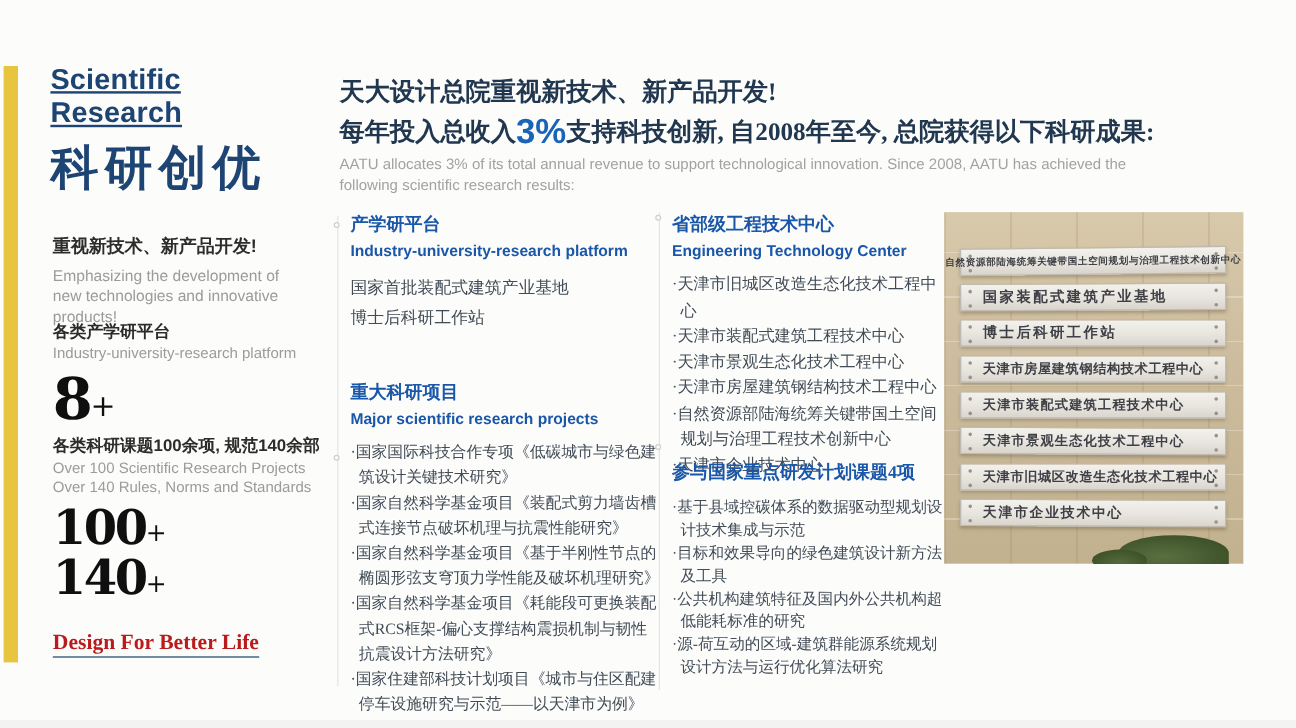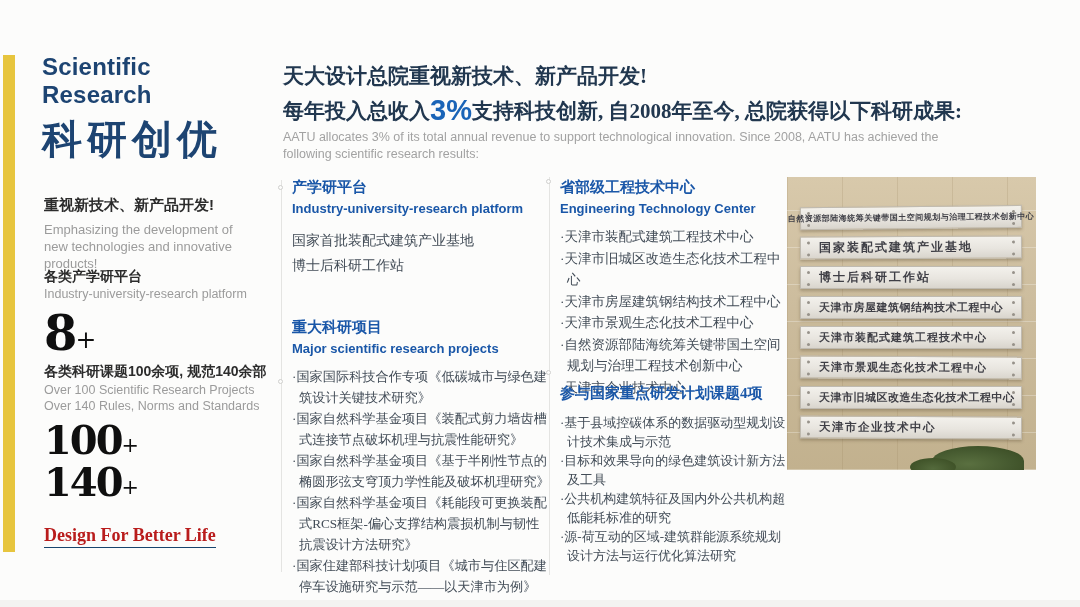--- a/index.html
+++ b/index.html
@@ -4,21 +4,21 @@
 <style>
   * { margin:0; padding:0; box-sizing:border-box; }
   html,body { width:1080px; height:607px; background:#ffffff; overflow:hidden; }
   body { font-family:"Liberation Sans", sans-serif; }
   .slide { position:relative; width:1080px; height:607px; background:#fcfcfb; }
 
   
   .yellow-bar { position:absolute; left:3px; top:55px; width:12px; height:497px; background:#e7c53e; }
 
   
-  .s-title { position:absolute; left:42px; top:53px; font-weight:bold; font-size:24px; line-height:28px; color:#1d4472; letter-spacing:0.2px; }
+  .s-title { position:absolute; left:42px; top:53px; font-weight:bold; font-size:24px; line-height:28px; color:#1d4472; letter-spacing:0.2px;text-decoration:underline; }
   .s-zh { position:absolute; left:42px; top:112px; font-family:"DejaVu Serif", serif; font-weight:bold; font-size:40px; color:#1d4472; letter-spacing:5px;text-align:right; }
   .s-emph { position:absolute; left:44px; top:196px; font-weight:bold; font-size:15px; color:#2c2c2c; }
   .s-emph-en { position:absolute; left:44px; top:221px; width:190px; font-size:13px; line-height:17px; color:#9b9b9b; }
   .s-plat-zh { position:absolute; left:44px; top:268px; font-weight:bold; font-size:14px; color:#2c2c2c; }
   .s-plat-en { position:absolute; left:44px; top:287px; font-size:12.5px; color:#9b9b9b; }
   .bignum { font-family:"DejaVu Serif", serif; font-weight:800; color:#0f0f0f; letter-spacing:-2px; }
   .bignum .plus { font-size:0.52em; font-weight:400; letter-spacing:0; vertical-align:8%; }
   .s-num8 { position:absolute; left:44px; top:305px; font-size:48px; }
   .s-res-zh { position:absolute; left:44px; top:363px; font-weight:bold; font-size:14px; color:#2c2c2c; }
   .s-res-en { position:absolute; left:44px; top:382px; font-size:12.5px; line-height:16px; color:#9b9b9b; }
@@ -132,24 +132,24 @@
       <li>·国家自然科学基金项目《基于半刚性节点的椭圆形弦支穹顶力学性能及破坏机理研究》</li>
       <li>·国家自然科学基金项目《耗能段可更换装配式RCS框架-偏心支撑结构震损机制与韧性抗震设计方法研究》</li>
       <li>·国家住建部科技计划项目《城市与住区配建停车设施研究与示范——以天津市为例》</li>
     </ul>
   </div>
 
   <div class="sec sec-r1">
     <div class="sec-zh">省部级工程技术中心</div>
     <div class="sec-en">Engineering Technology Center</div>
     <ul class="blist r-list1">
+      <li>·天津市旧城区改造生态化技术工程中心</li>
       <li>·天津市装配式建筑工程技术中心</li>
-      <li>·天津市旧城区改造生态化技术工程中心</li>
+      <li>·天津市景观生态化技术工程中心</li>
       <li>·天津市房屋建筑钢结构技术工程中心</li>
-      <li>·天津市景观生态化技术工程中心</li>
       <li>·自然资源部陆海统筹关键带国土空间规划与治理工程技术创新中心</li>
       <li>·天津市企业技术中心</li>
     </ul>
   </div>
 
   <div class="sec sec-r2">
     <div class="sec-zh">参与国家重点研发计划课题4项</div>
     <ul class="blist r-list2">
       <li>·基于县域控碳体系的数据驱动型规划设计技术集成与示范</li>
       <li>·目标和效果导向的绿色建筑设计新方法及工具</li>

